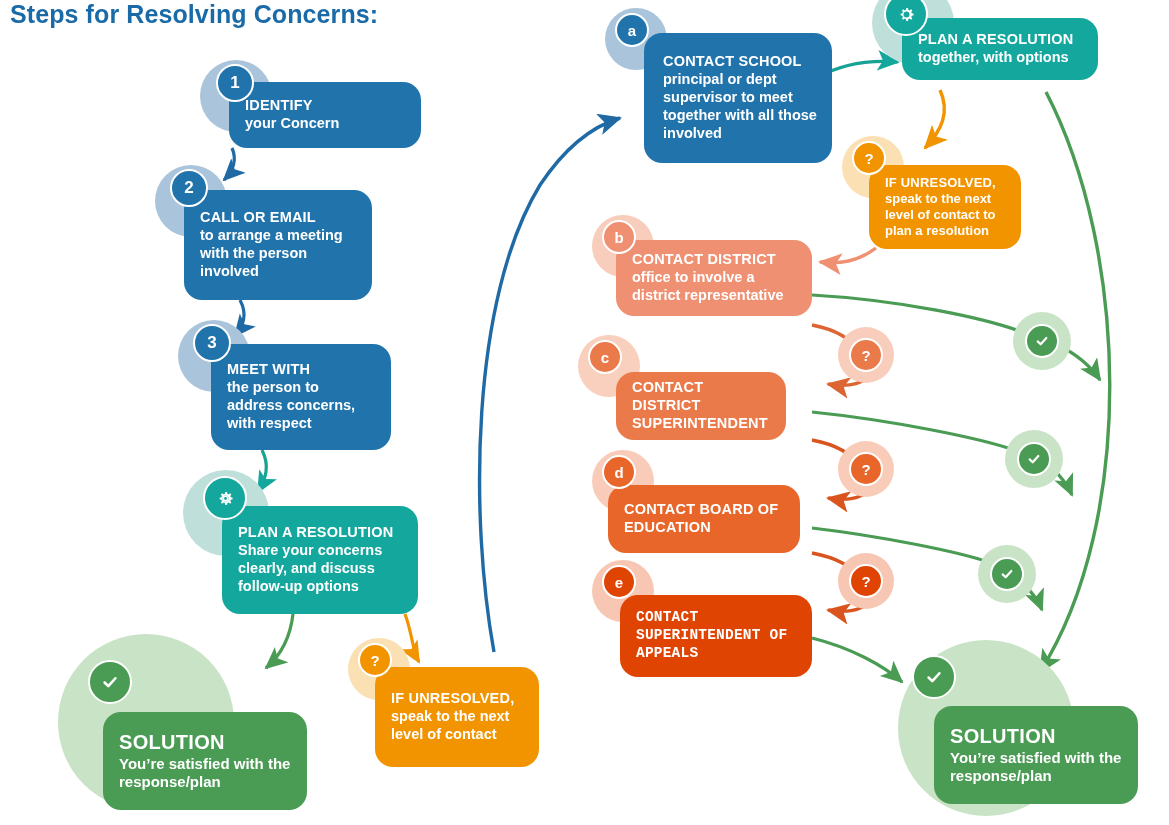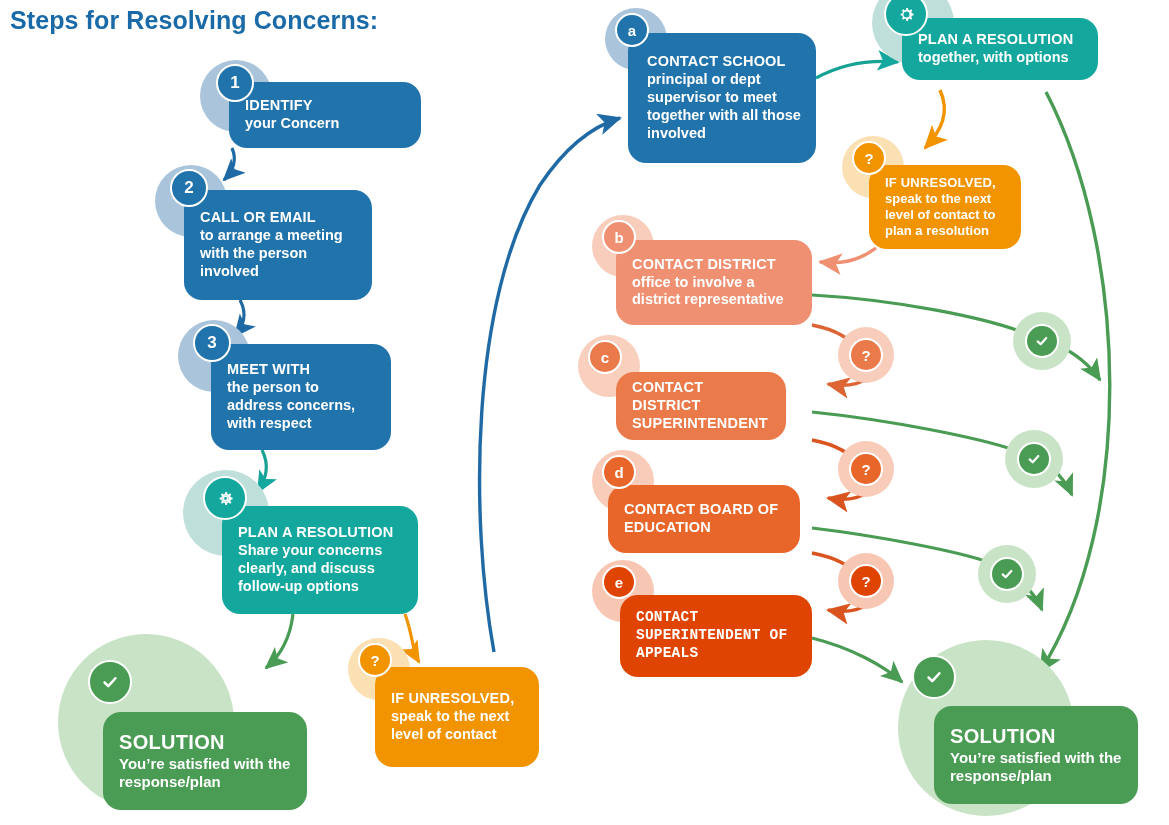--- a/index.html
+++ b/index.html
@@ -2,21 +2,21 @@
 <html><head>
 <meta charset="utf-8">
 <title>Steps for Resolving Concerns</title>
 <style>
   html,body{margin:0;padding:0;background:#ffffff;}
   body{font-family:"Liberation Sans", sans-serif;}
   #stage{position:relative;width:1169px;height:825px;overflow:hidden;background:#fff;}
   #wires{position:absolute;left:0;top:0;width:1169px;height:825px;pointer-events:none;}
 
   .title{
-    position:absolute;left:10px;top:6px;
+    position:absolute;left:10px;top:0;
     font-size:25px;font-weight:bold;color:#1a6aa8;letter-spacing:.1px;
     white-space:nowrap;
   }
 
   
   .card{
     position:absolute;border-radius:18px;color:#ffffff;
     box-sizing:border-box;padding:10px 14px 10px 16px;
     font-size:14.5px;line-height:1.23;font-weight:bold;
     display:flex;flex-direction:column;justify-content:center;
@@ -174,21 +174,21 @@
   </div>
   <div class="card z3" style="left:375px;top:667px;width:164px;height:100px;background:#f29400;">
     <div class="ttl">IF UNRESOLVED,</div>
     <div class="sub">speak to the next level of contact</div>
   </div>
 
   <div class="halo z2" style="left:605px;top:8px;width:62px;height:62px;background:#a9c4db;"></div>
   <div class="badge sm z5" style="left:615px;top:13px;background:#2173ab;">
     <span>a</span>
   </div>
-  <div class="card z3" style="left:628px;top:33px;width:188px;height:130px;background:#2173ab;padding-left:19px;">
+  <div class="card z3" style="left:644px;top:33px;width:188px;height:130px;background:#2173ab;padding-left:19px;">
     <div class="ttl">CONTACT SCHOOL</div>
     <div class="sub">principal or dept supervisor to meet together with all those involved</div>
   </div>
 
   <div class="halo z2" style="left:872px;top:-18px;width:82px;height:82px;background:#bfe0da;"></div>
   <div class="badge lg z5" style="left:884px;top:-8px;background:#14a79d;">
     <svg width="19" height="19" viewBox="0 0 24 24">
       <path fill="#ffffff" d="M21 13.1v-2.2l-2.3-.35a6.9 6.9 0 0 0-.7-1.7l1.38-1.86-1.56-1.56L15.96 6.8a6.9 6.9 0 0 0-1.7-.7L13.9 3.8h-2.2l-.35 2.3a6.9 6.9 0 0 0-1.7.7L7.79 5.42 6.23 6.98 7.6 8.85a6.9 6.9 0 0 0-.7 1.7L4.6 10.9v2.2l2.3.35c.16.6.4 1.17.7 1.7L6.23 17l1.56 1.56 1.86-1.37c.53.31 1.1.55 1.7.7l.35 2.3h2.2l.35-2.3c.6-.15 1.17-.39 1.7-.7l1.86 1.37L19.37 17l-1.37-1.85c.3-.53.54-1.1.7-1.7L21 13.1zm-9 2.7a3.8 3.8 0 1 1 0-7.6 3.8 3.8 0 0 1 0 7.6z"></path>
     </svg>
   </div>
@@ -203,21 +203,21 @@
   </div>
   <div class="card z3" style="left:869px;top:165px;width:152px;height:84px;font-size:13px;background:#f29400;">
     <div class="ttl" style="font-size:13px;">IF UNRESOLVED,</div>
     <div class="sub">speak to the next level of contact to plan a resolution</div>
   </div>
 
   <div class="halo z2" style="left:592px;top:215px;width:62px;height:62px;background:#f8cdbc;"></div>
   <div class="badge sm z5" style="left:602px;top:220px;background:#ef9072;">
     <span>b</span>
   </div>
-  <div class="card z3" style="left:616px;top:240px;width:196px;height:85px;background:#ef9072;">
+  <div class="card z3" style="left:616px;top:240px;width:196px;height:76px;background:#ef9072;">
     <div class="ttl">CONTACT DISTRICT</div>
     <div class="sub">office to involve a district representative</div>
   </div>
 
   <div class="halo z2" style="left:578px;top:335px;width:62px;height:62px;background:#f9cfbd;"></div>
   <div class="badge sm z5" style="left:588px;top:340px;background:#ea7a4a;">
     <span>c</span>
   </div>
   <div class="card z3" style="left:616px;top:372px;width:170px;height:68px;background:#ea7a4a;align-items:flex-end;">
     <div class="ttl">CONTACT DISTRICT SUPERINTENDENT</div>

